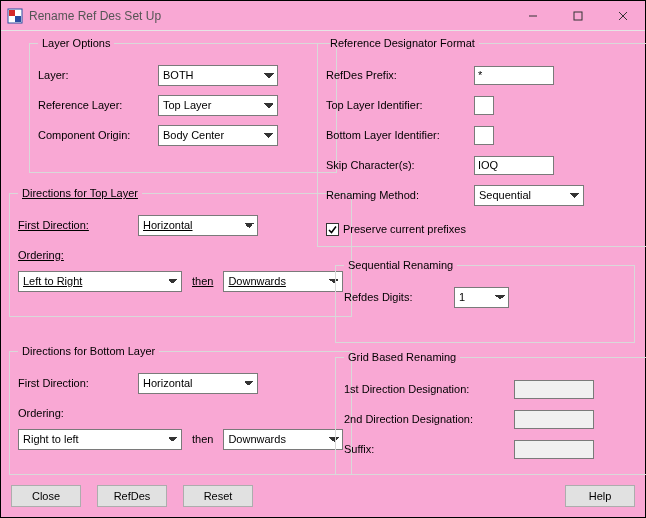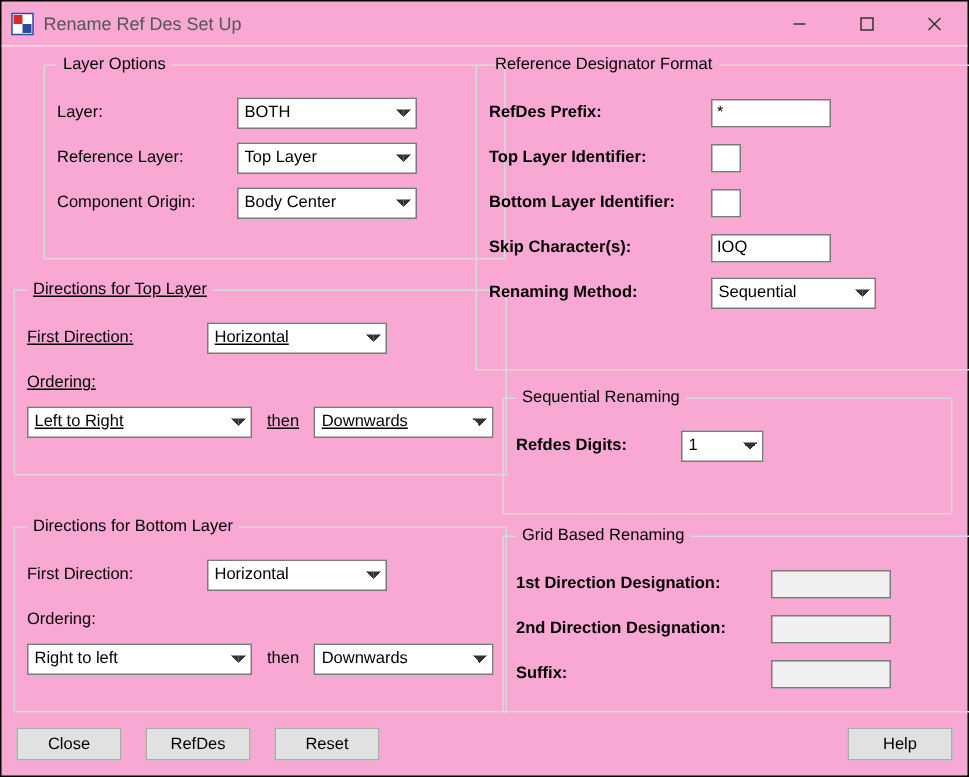--- a/index.html
+++ b/index.html
@@ -11,37 +11,37 @@
   .titlebar .title { flex: 1; font-size: 12px; color: #555; }
   .winbtn { width: 45px; height: 29px; display: flex; align-items: center; justify-content: center; color: #333; }
   .content { position: absolute; top: 30px; left: 0; right: 0; bottom: 0; }
   fieldset { border: 1px solid #d9d9d9; margin: 0; padding: 8px 8px 10px 8px; position: absolute; }
   legend { padding: 0 4px; color: #000; }
   .row { display: flex; align-items: center; height: 24px; margin-top: 6px; }
   .row label, .lbl { width: 120px; color: #000; }
   .rlbl { width: 140px; color:#000; }
   select { border: 1px solid #7a7a7a; background: #fff; height: 21px; padding: 0 18px 0 4px; appearance: none; -webkit-appearance:none; position: relative; background-image: linear-gradient(45deg, transparent 50%, #333 50%), linear-gradient(135deg, #333 50%, transparent 50%); background-position: right 8px center, right 3px center; background-size: 5px 5px, 5px 5px; background-repeat: no-repeat; }
   select.w1 { width: 120px; }
-  select.w2 { width: 150px; }
+  select.w2 { width: 164px; }
   input[type=text] { border: 1px solid #7a7a7a; height: 19px; padding: 0 3px; background:#fff; }
   input[type=text].sm { width: 20px; }
   input[type=text]:disabled { background: #f0f0f0; color:#888; }
   .btn { border: 1px solid #adadad; background: #e1e1e1; height: 22px; width: 70px; display:inline-flex; align-items:center; justify-content:center; cursor:default; }
   .btnrow { position:absolute; bottom:10px; left:10px; right:10px; display:flex; gap:16px; }
   .checkbox { display:flex; align-items:center; gap:4px; }
   .cb { width:13px; height:13px; border:1px solid #333; display:inline-flex; align-items:center; justify-content:center; background:#fff;}
   .cb svg { width:11px; height:11px; }
   .group-lo { left:8px; top:6px; width:308px; height:136px;margin-left:20px; }
   .group-dt { left:8px; top:156px; width:318px; height:130px;text-decoration:underline; }
   .group-db { left:8px; top:314px; width:318px; height:130px; }
   .group-rf { left:316px; top:6px; width:336px; height:210px; border:1px solid #d9d9d9; }
   .group-sr { left:334px; top:228px; width:300px; height:84px; }
   .group-gr { left:334px; top:320px; width:331px; height:124px; }
   .refrow { display:flex; align-items:center; height:24px; margin-top:6px;}
-  .refrow .rlbl { width: 148px; font-weight: bold; }
+  .refrow .rlbl { width: 148px; }
   .refrow .rval { flex:0 0 auto; }
   .then { margin: 0 10px; }
   input.w80 { width: 80px; }
 </style>
 </head>
 <body>
 
 <div class="window">
   <div class="titlebar">
     <span class="icon">
@@ -135,20 +135,28 @@
         <input type="text" class="sm rval" value="" style="">
       </div>
       <div class="refrow">
         <span class="rlbl">Skip Character(s):</span>
         <input type="text" class="w80 rval" value="IOQ" style="">
       </div>
       <div class="refrow">
         <span class="rlbl">Renaming Method:</span>
         <select class="w1 rval" style="width:110px;"><option>Sequential</option></select>
       </div>
+      <div class="refrow checkbox" style="margin-top:10px;">
+        <span class="cb">
+          <svg viewBox="0 0 11 11">
+              <polyline points="2,6 4.5,8.5 9,2.5" fill="none" stroke="#000" stroke-width="1.5"></polyline>
+            </svg>
+        </span>
+        <span>Preserve current prefixes</span>
+      </div>
     </fieldset>
 
     <fieldset class="group-sr">
       <legend>Sequential Renaming</legend>
       <div class="refrow">
         <span class="rlbl" style="width:110px;">Refdes Digits:</span>
         <select style="width:55px;"><option>1</option></select>
       </div>
     </fieldset>
 

